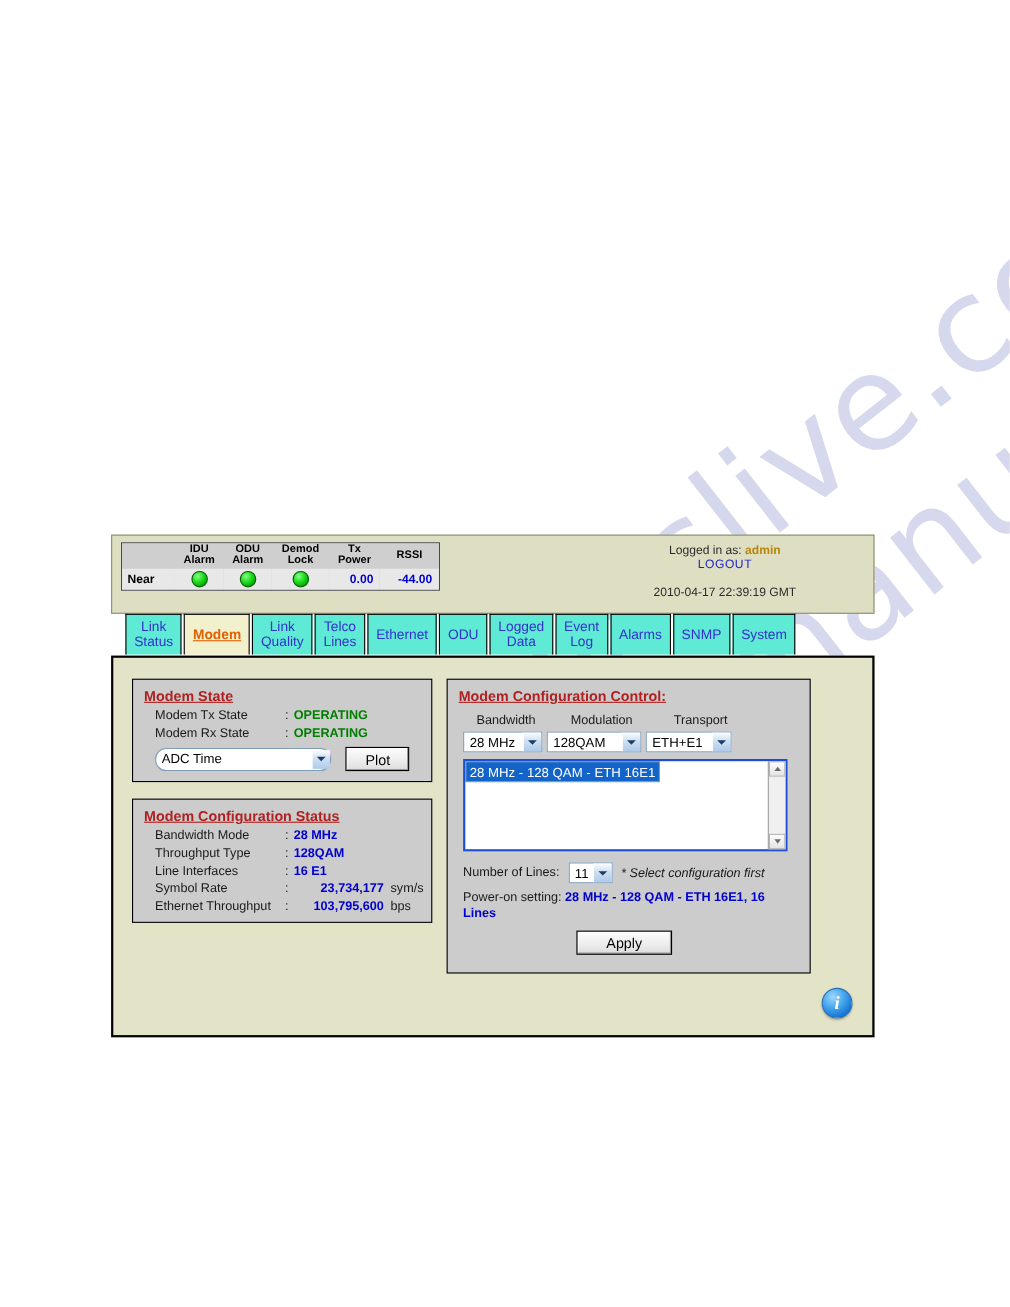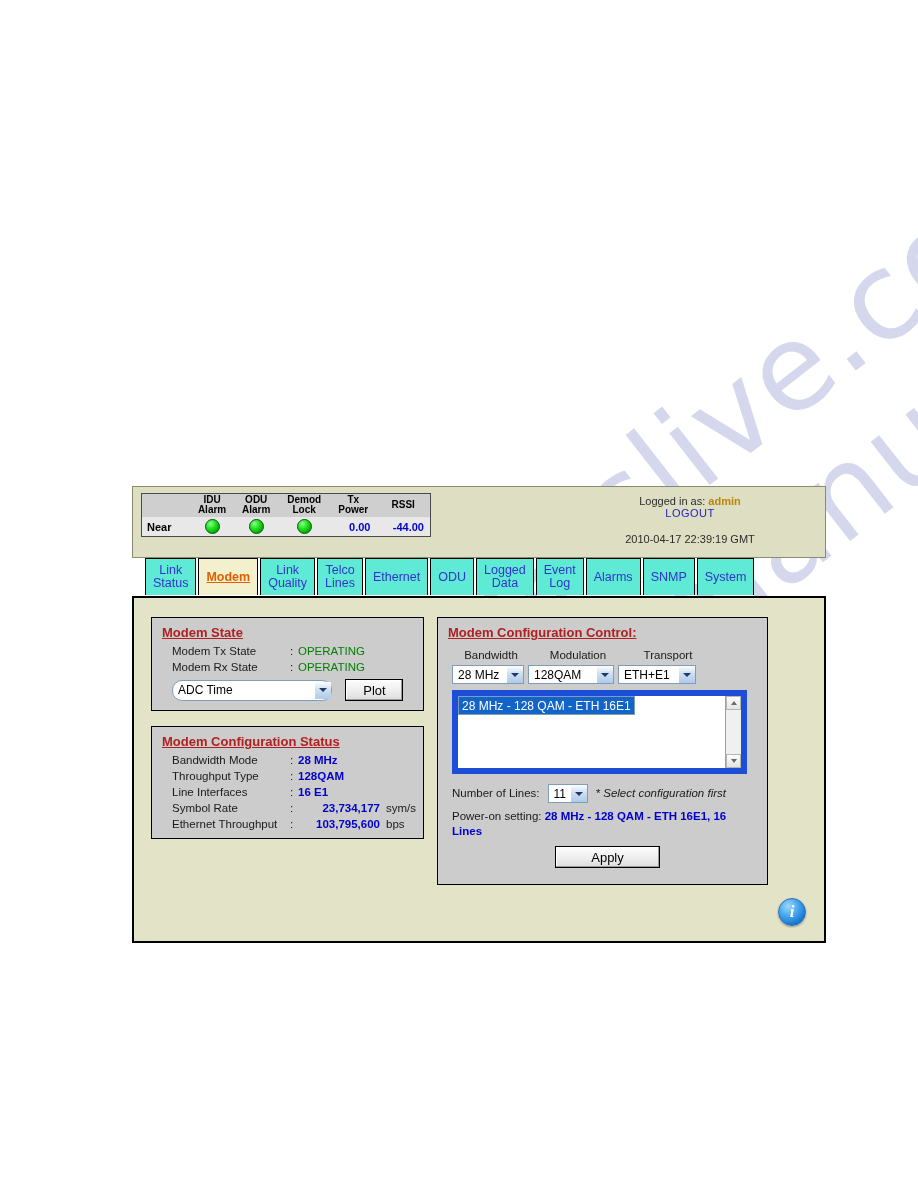--- a/index.html
+++ b/index.html
@@ -37,21 +37,21 @@
     transform: rotate(-38deg);
     transform-origin: 0 0;
     letter-spacing: 2px;
   }
   .wm1 { left: 40px;  top: 500px; }
   .wm2 { left: 470px; top: 330px; }
 
   
   .app {
     position: absolute;
-    left: 132px;
+    left: 101px;
     top: 486px;
     width: 694px;
     z-index: 3;
   }
 
   
   .header {
     position: relative;
     background: #dedfc2;
     border: 1px solid #8a8a70;
@@ -204,21 +204,21 @@
   .row {
     font-size: 11.5px;
     color: #1a1a1a;
     line-height: 16px;
     margin-left: 20px;
     white-space: nowrap;
   }
   .row .lbl   { display: inline-block; width: 118px; }
   .row .colon { display: inline-block; width: 8px; }
   .row .val   { color: #0000cc; font-weight: bold; }
-  .row .valg  { color: #008000; font-weight: normal; }
+  .row .valg  { color: #008000; font-weight: bold; }
   .row .unit  { color: #1a1a1a; font-weight: normal; margin-left: 6px; }
   .row .valnum{ color: #0000cc; font-weight: bold; display:inline-block; width:82px; text-align:right; }
 
   
   .sel {
     display: inline-flex;
     align-items: center;
     background: #fff;
     border: 1px solid #7f9db9;
     height: 19px;
@@ -277,21 +277,21 @@
   .cc-selects { position: absolute; left: 14px; top: 47px; }
   #bw-select  { width: 72px; }
   #mod-select { width: 86px; margin-left: 4px; }
   #tr-select  { width: 78px; margin-left: 4px; }
 
   .listbox {
     position: absolute;
     left: 14px; top: 72px;
     width: 295px; height: 84px;
     background: #fff;
-    border: 6px solid #1d4ed8;
+    border: 2px solid #1d4ed8;
     box-sizing: border-box;
     display: flex;
   }
   .listbox .items { flex: 1; overflow: hidden; }
   .listbox .item {
     font-size: 12px;
     padding: 1px 3px;
     color: #000;
     white-space: nowrap;
     cursor: pointer;
@@ -336,21 +336,21 @@
 
   .poweron {
     position: absolute; left: 14px; top: 191px; width: 300px;
     font-size: 11.5px; color: #1a1a1a; line-height: 15px;
   }
   .poweron b { color: #0000cc; }
 
   #apply-button {
     position: absolute;
     left: 117px; top: 228px;
-    width: 105px; height: 22px;
+    width: 87px; height: 22px;
   }
 
   
   .info-icon {
     position: absolute;
     right: 18px;
     bottom: 15px;
     width: 26px;
     height: 26px;
     border-radius: 50%;

